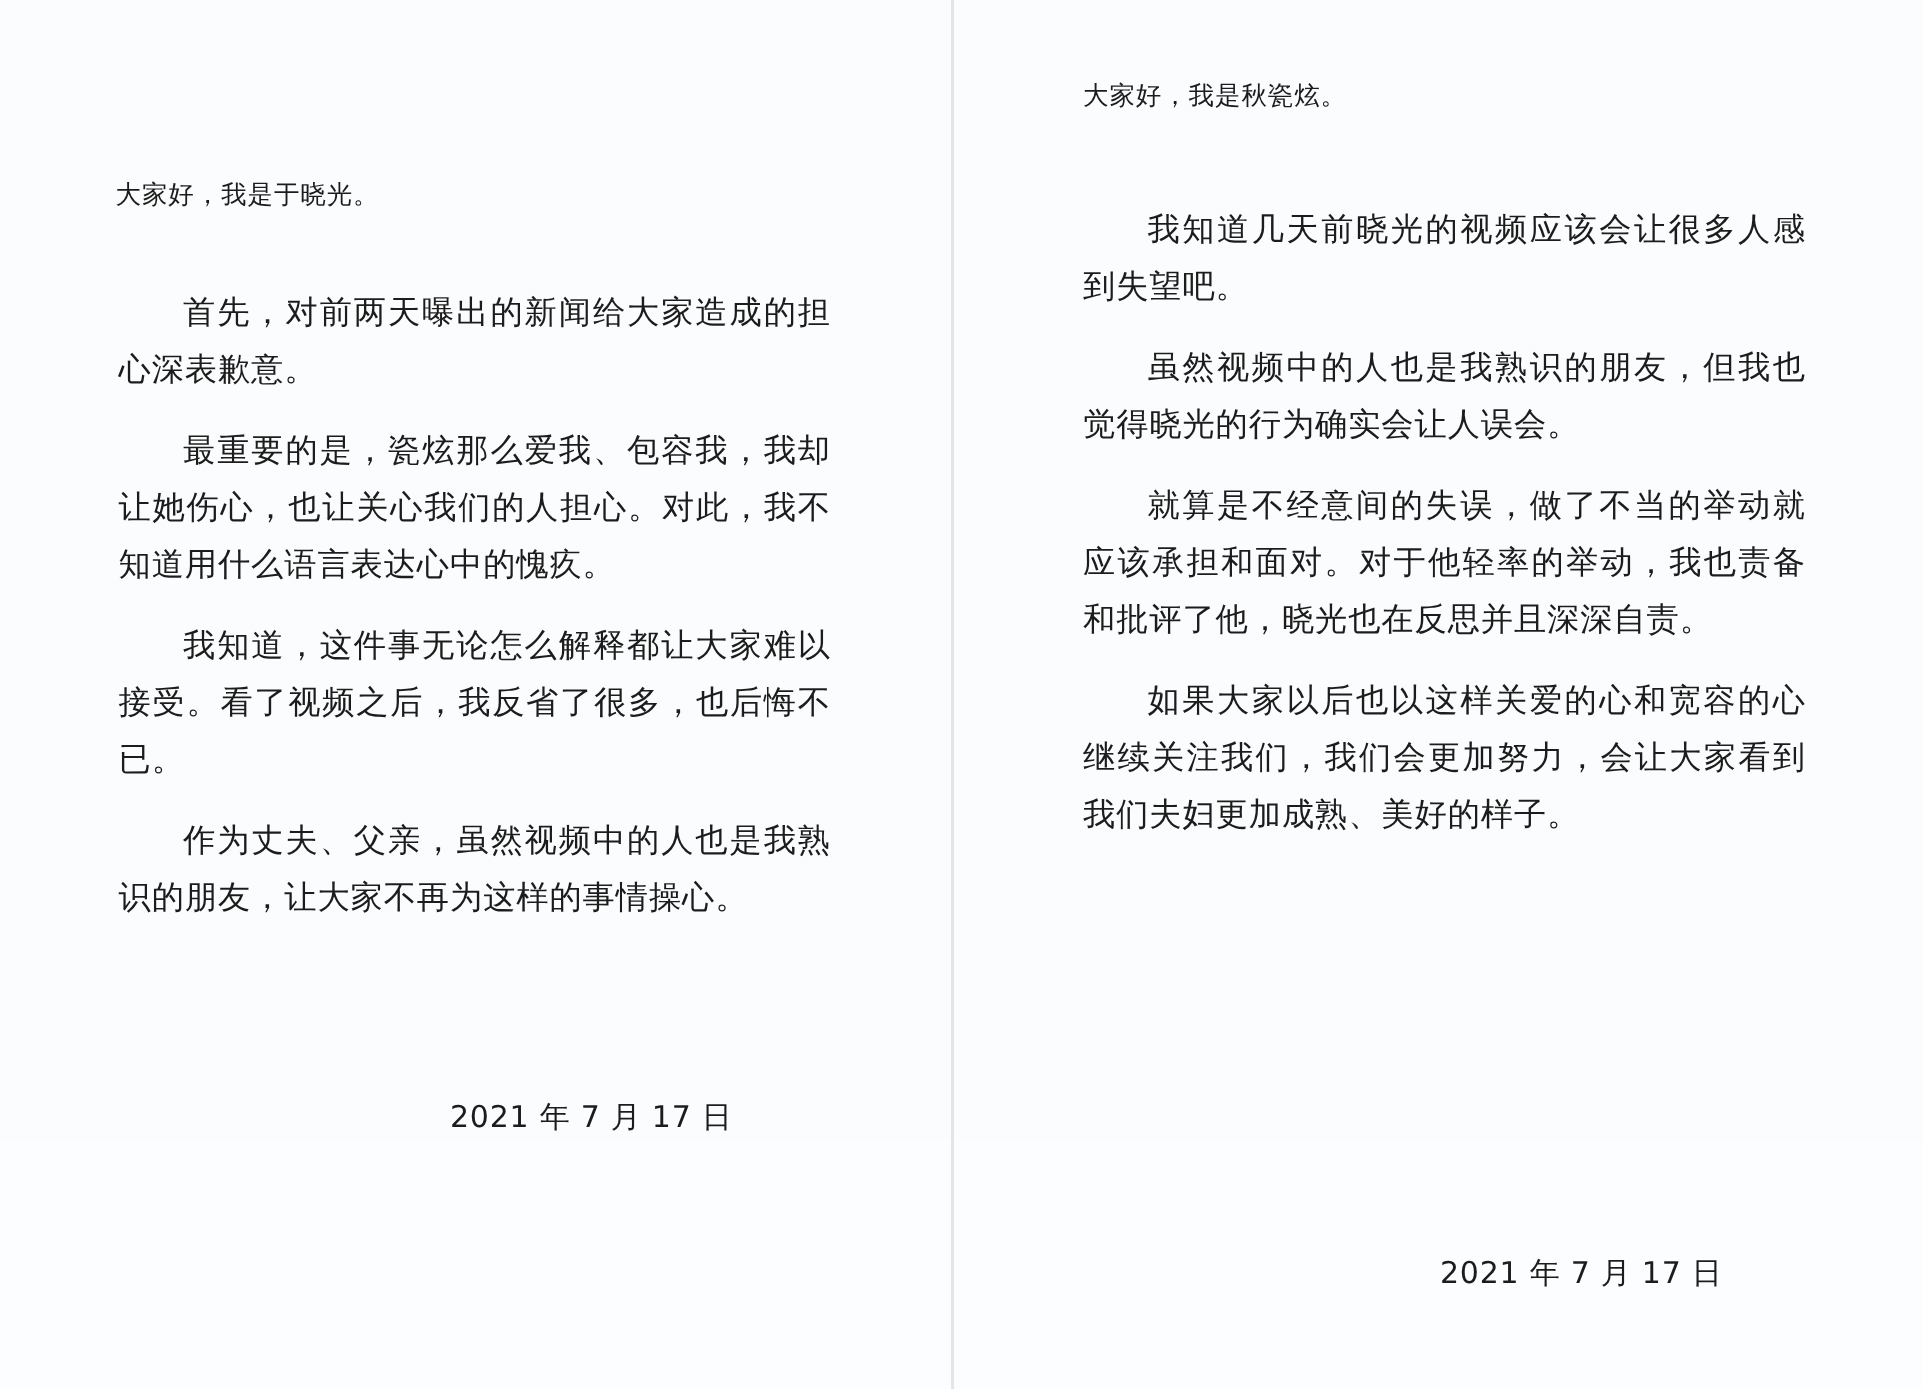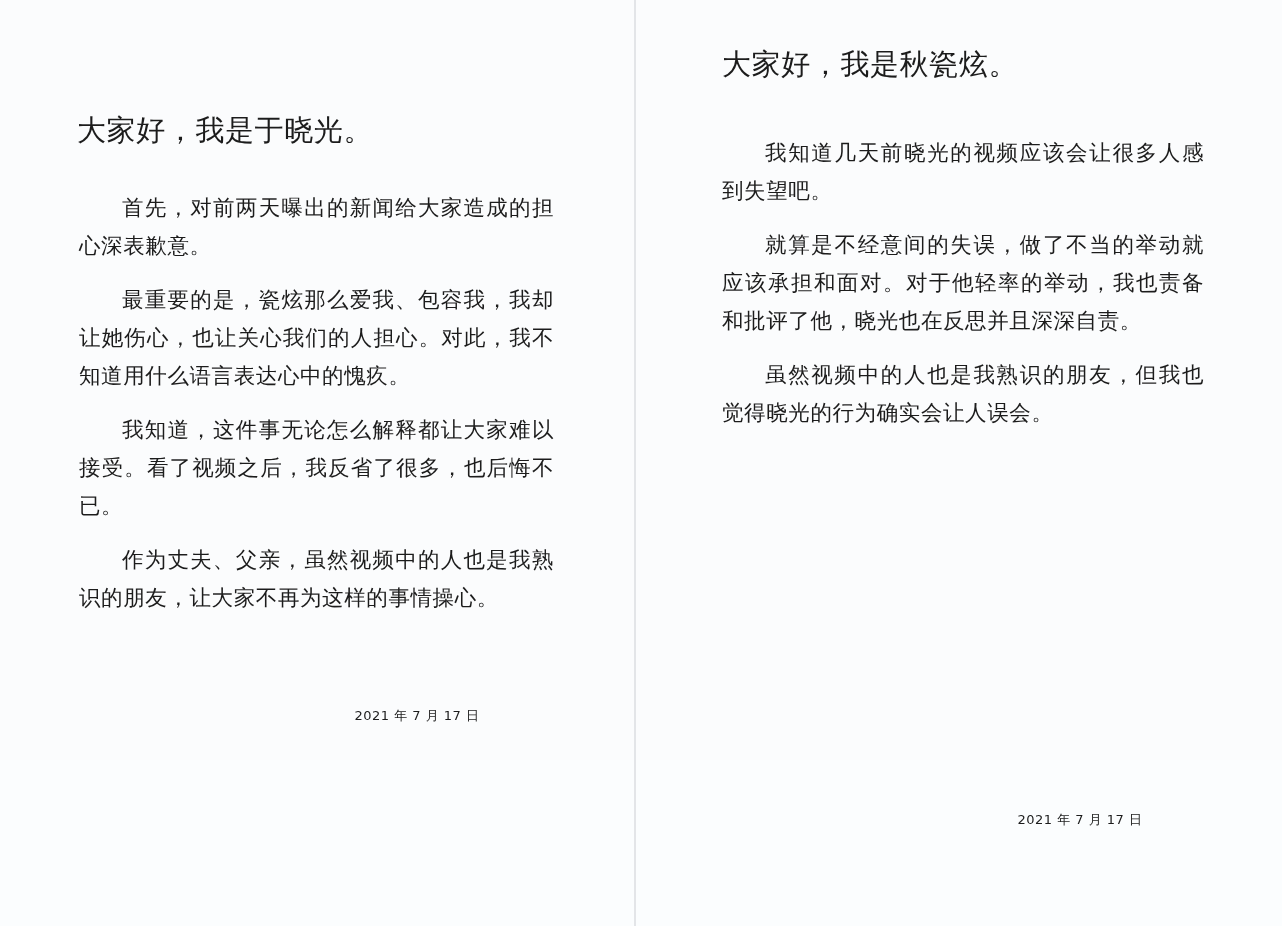--- a/index.html
+++ b/index.html
@@ -43,42 +43,42 @@
       top: 0;
       width: 1282px;
       height: 3px;
       background: #eef0f2;
     }
     .text-block {
       position: absolute;
       font-size: 21.5px;
       line-height: 38px;
       letter-spacing: 0.6px;
-      font-family: Liberation Mono, monospace;
     }
     .greeting {
       position: absolute;
-      font-size: 29px;
+      font-size: 17px;
       line-height: 38px;
       letter-spacing: 0.6px;
       white-space: nowrap;
     }
     .para {
       margin: 0 0 16px 0;
       text-indent: 2em;
       text-align: justify;
       word-break: break-all;
     }
     .date {
       position: absolute;
-      font-size: 13px;
+      font-size: 20px;
       line-height: 30px;
       letter-spacing: 0.5px;
       white-space: nowrap;
-      text-align: center;
+      text-align: left;
+      margin-top: 28px;
     }
     
     .left-greeting { left: 77px; top: 111px; }
     .left-body { left: 79px; top: 190px; width: 475px; }
     .left-date { left: 300px; width: 234px; top: 701px; }
     
     .right-greeting { left: 722px; top: 45px; }
     .right-body { left: 722px; top: 135px; width: 482px; }
     .right-date { left: 960px; width: 240px; top: 805px; }
   </style>
@@ -97,16 +97,17 @@
   </div>
   <div class="date left-date">2021 年 7 月 17 日</div>
 </div>
 
 <div class="divider"></div>
 
 <div class="page page-right"></div>
 <div class="greeting right-greeting">大家好，我是秋瓷炫。</div>
 <div class="text-block right-body">
   <p class="para">我知道几天前晓光的视频应该会让很多人感到失望吧。</p>
+  <p class="para">虽然视频中的人也是我熟识的朋友，但我也觉得晓光的行为确实会让人误会。</p>
   <p class="para">就算是不经意间的失误，做了不当的举动就应该承担和面对。对于他轻率的举动，我也责备和批评了他，晓光也在反思并且深深自责。</p>
-  <p class="para">虽然视频中的人也是我熟识的朋友，但我也觉得晓光的行为确实会让人误会。</p>
+  <p class="para">如果大家以后也以这样关爱的心和宽容的心继续关注我们，我们会更加努力，会让大家看到我们夫妇更加成熟、美好的样子。</p>
 </div>
 <div class="date right-date">2021 年 7 月 17 日</div>
 
 </body></html>

